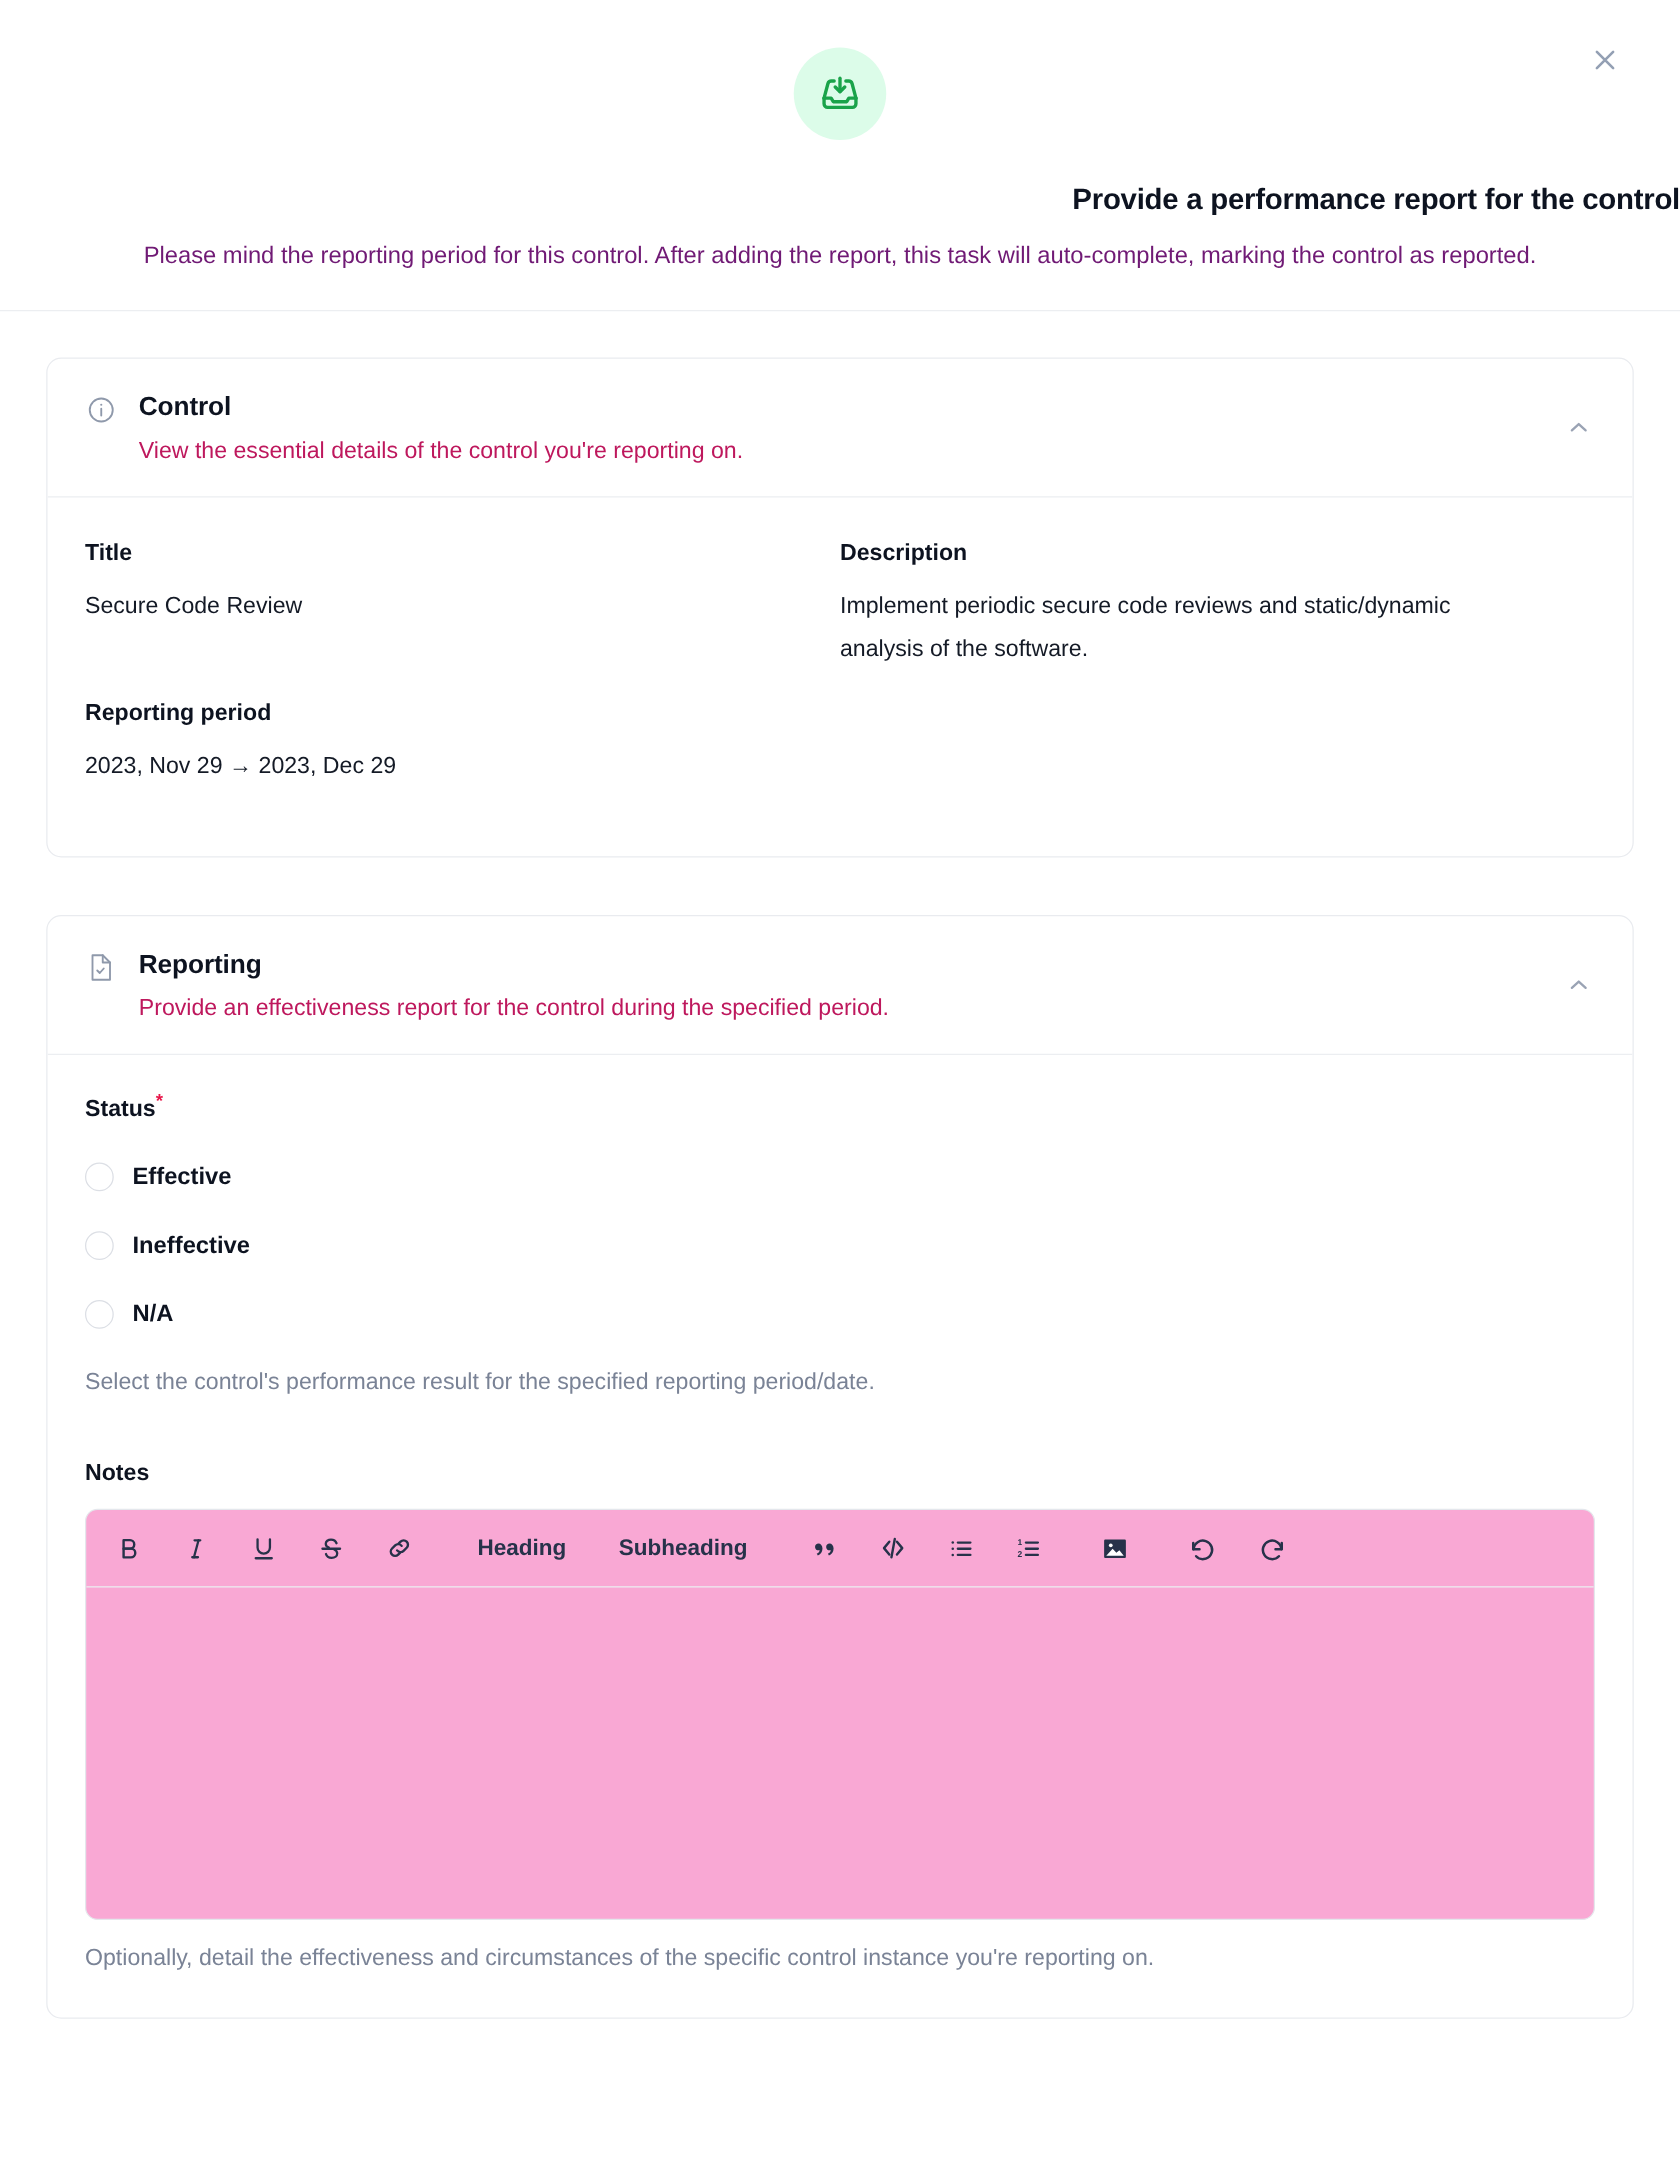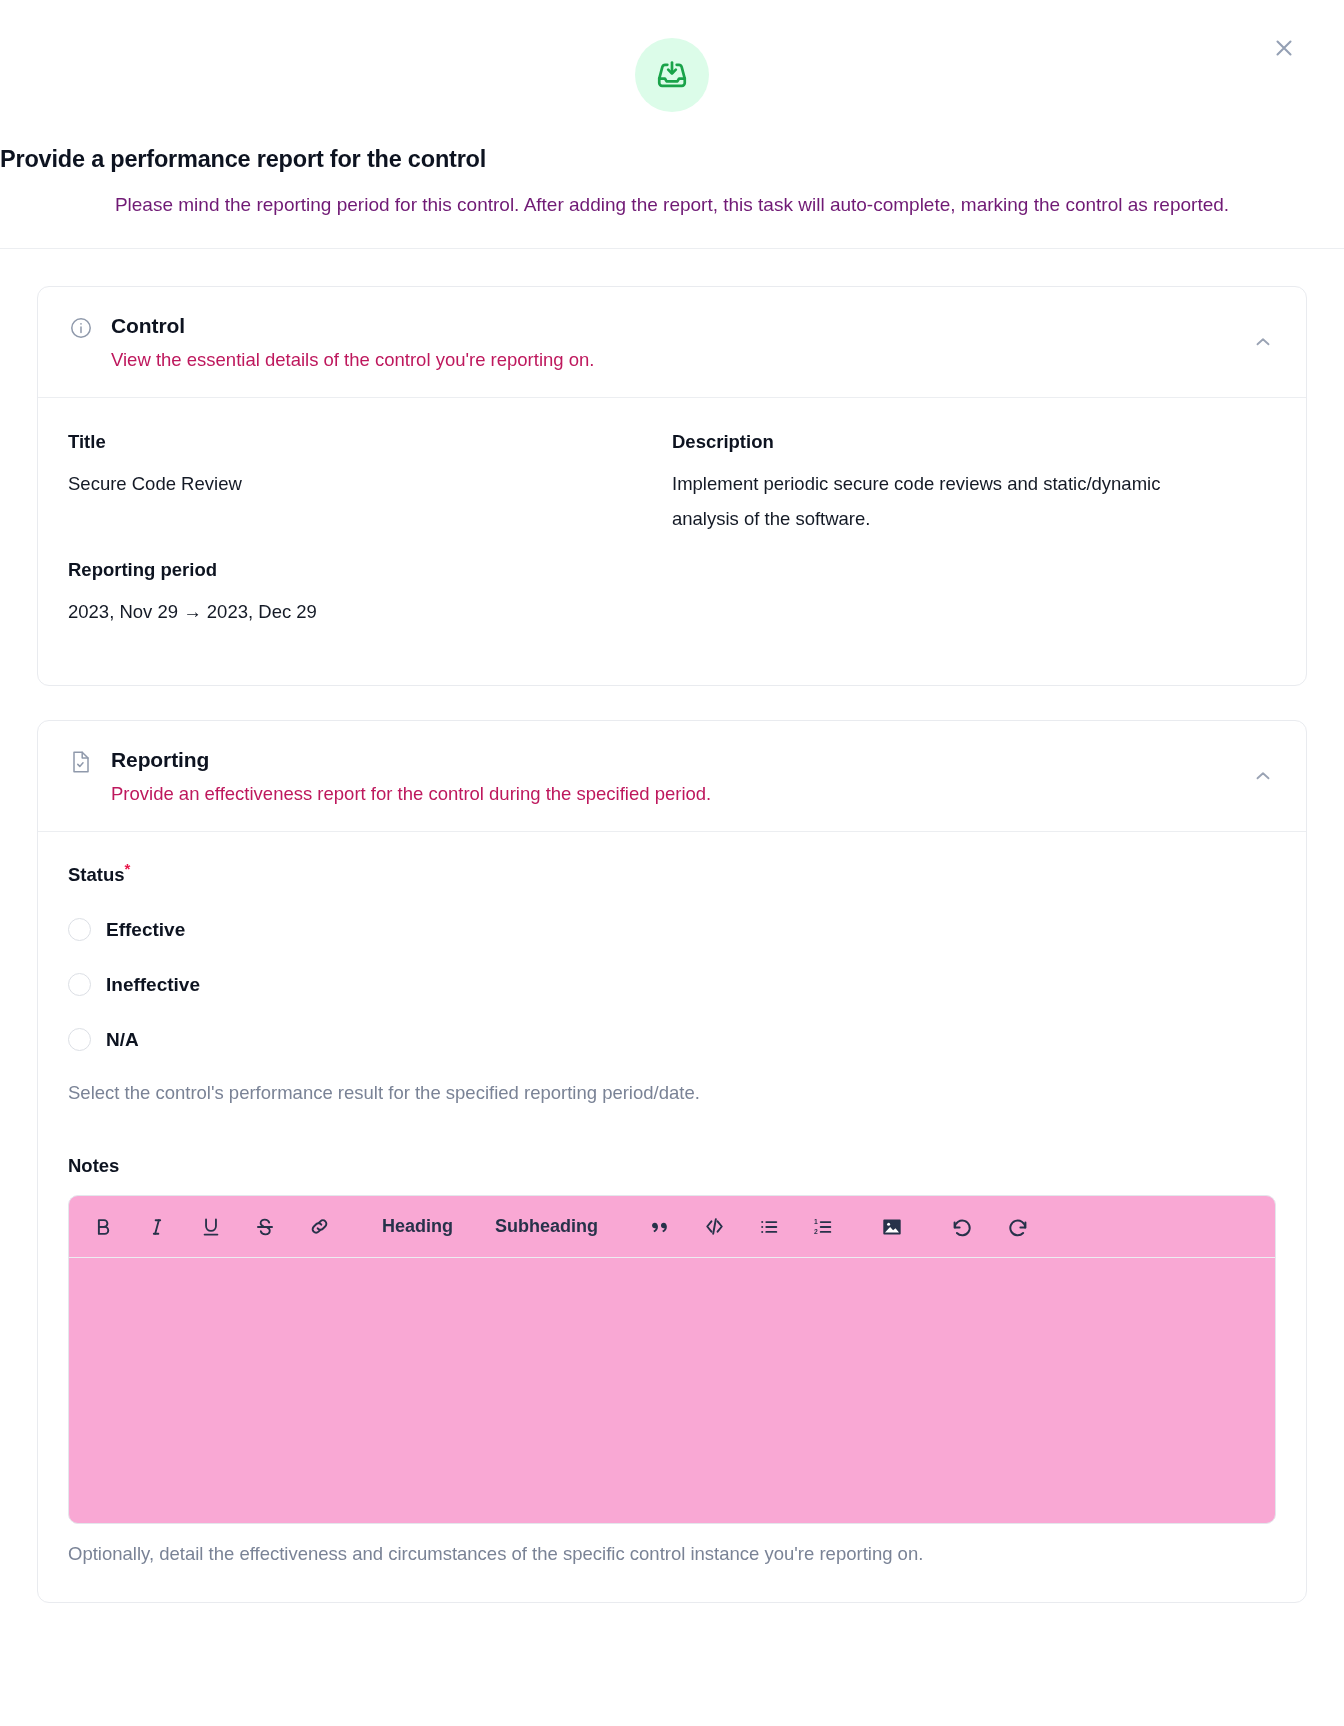--- a/index.html
+++ b/index.html
@@ -34,21 +34,21 @@
   .header-icon-wrap {
     display: flex; justify-content: center;
   }
   .header-icon {
     width: 74px; height: 74px;
     border-radius: 50%;
     background: #dcfce9;
     display: flex; align-items: center; justify-content: center;
   }
   .modal-title {
-    text-align: left;
+    text-align: right;
     font-size: 23.5px;
     font-weight: 700;
     letter-spacing: -0.2px;
     color: #0d1320;
     margin: 34px 0 0 0;
   }
   .modal-subtitle {
     text-align: center;
     font-size: 19px;
     line-height: 30px;
@@ -59,21 +59,21 @@
   }
 
   
   .content {
     padding: 37px 37px 0 37px;
   }
   .card {
     border: 1px solid #e9ebef;
     border-radius: 12px;
     background: #fff;
-    margin-bottom: 34px;
+    margin-bottom: 46px;
     overflow: hidden;
   }
   .card-head {
     position: relative;
     padding: 26px 30px 24px 30px;
     border-bottom: 1px solid #eceef1;
   }
   .card-head-row {
     display: flex;
     align-items: flex-start;

